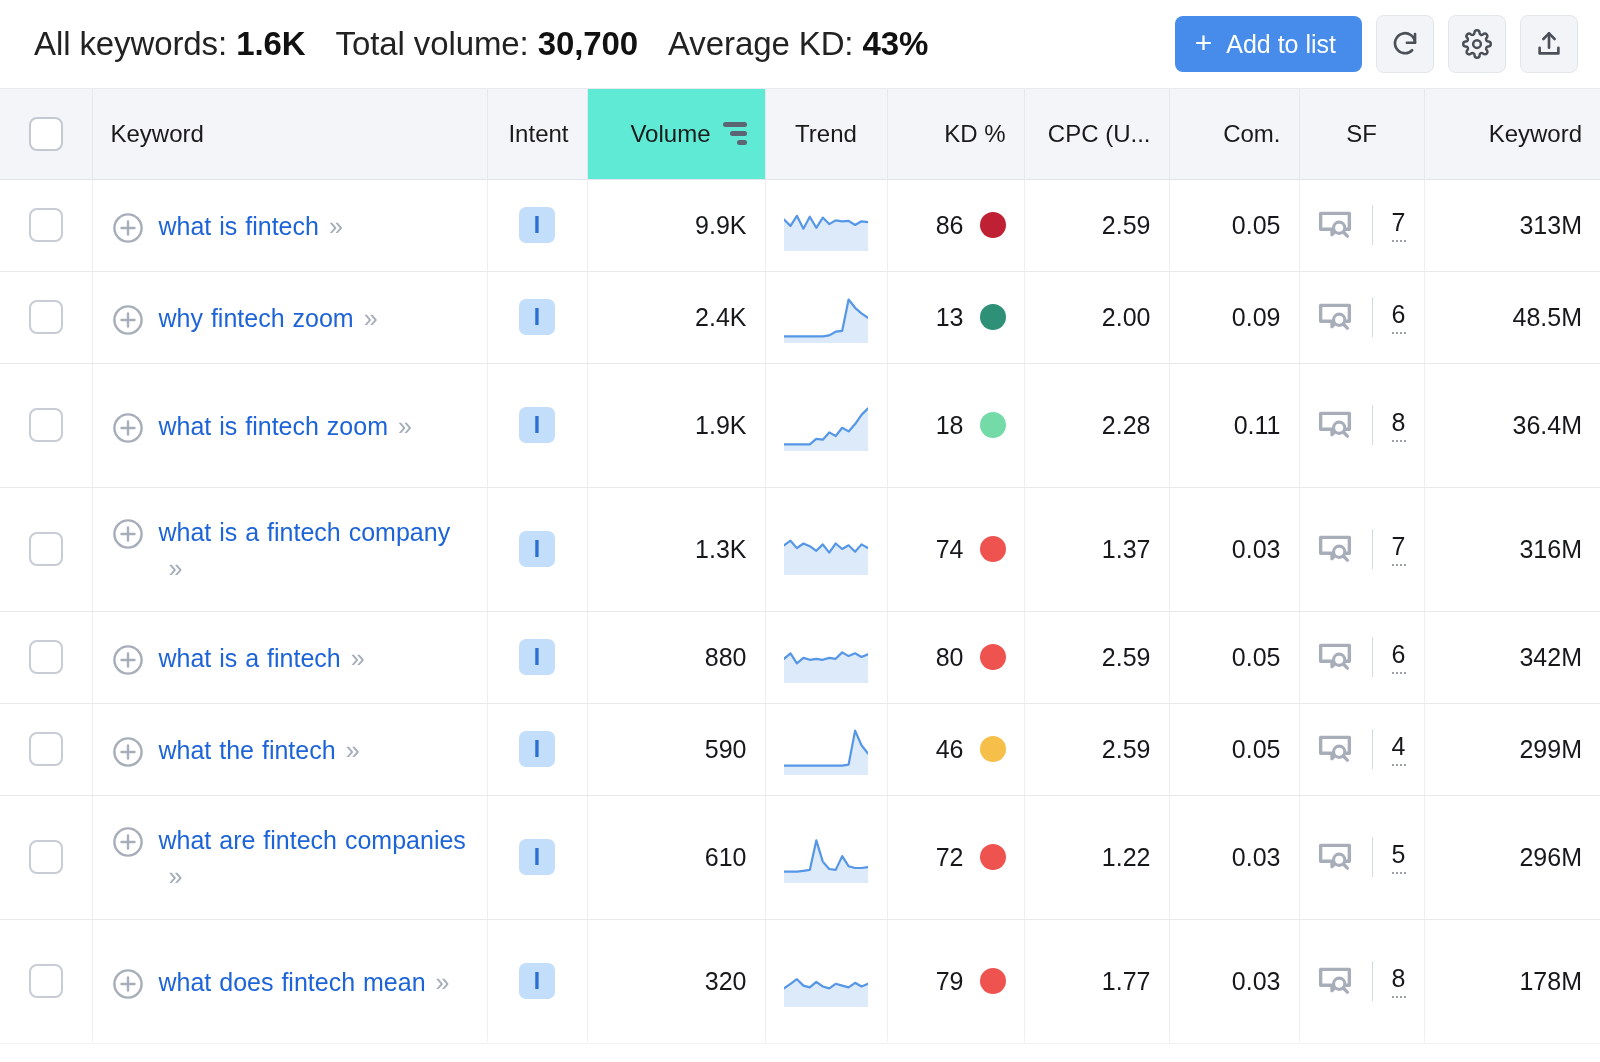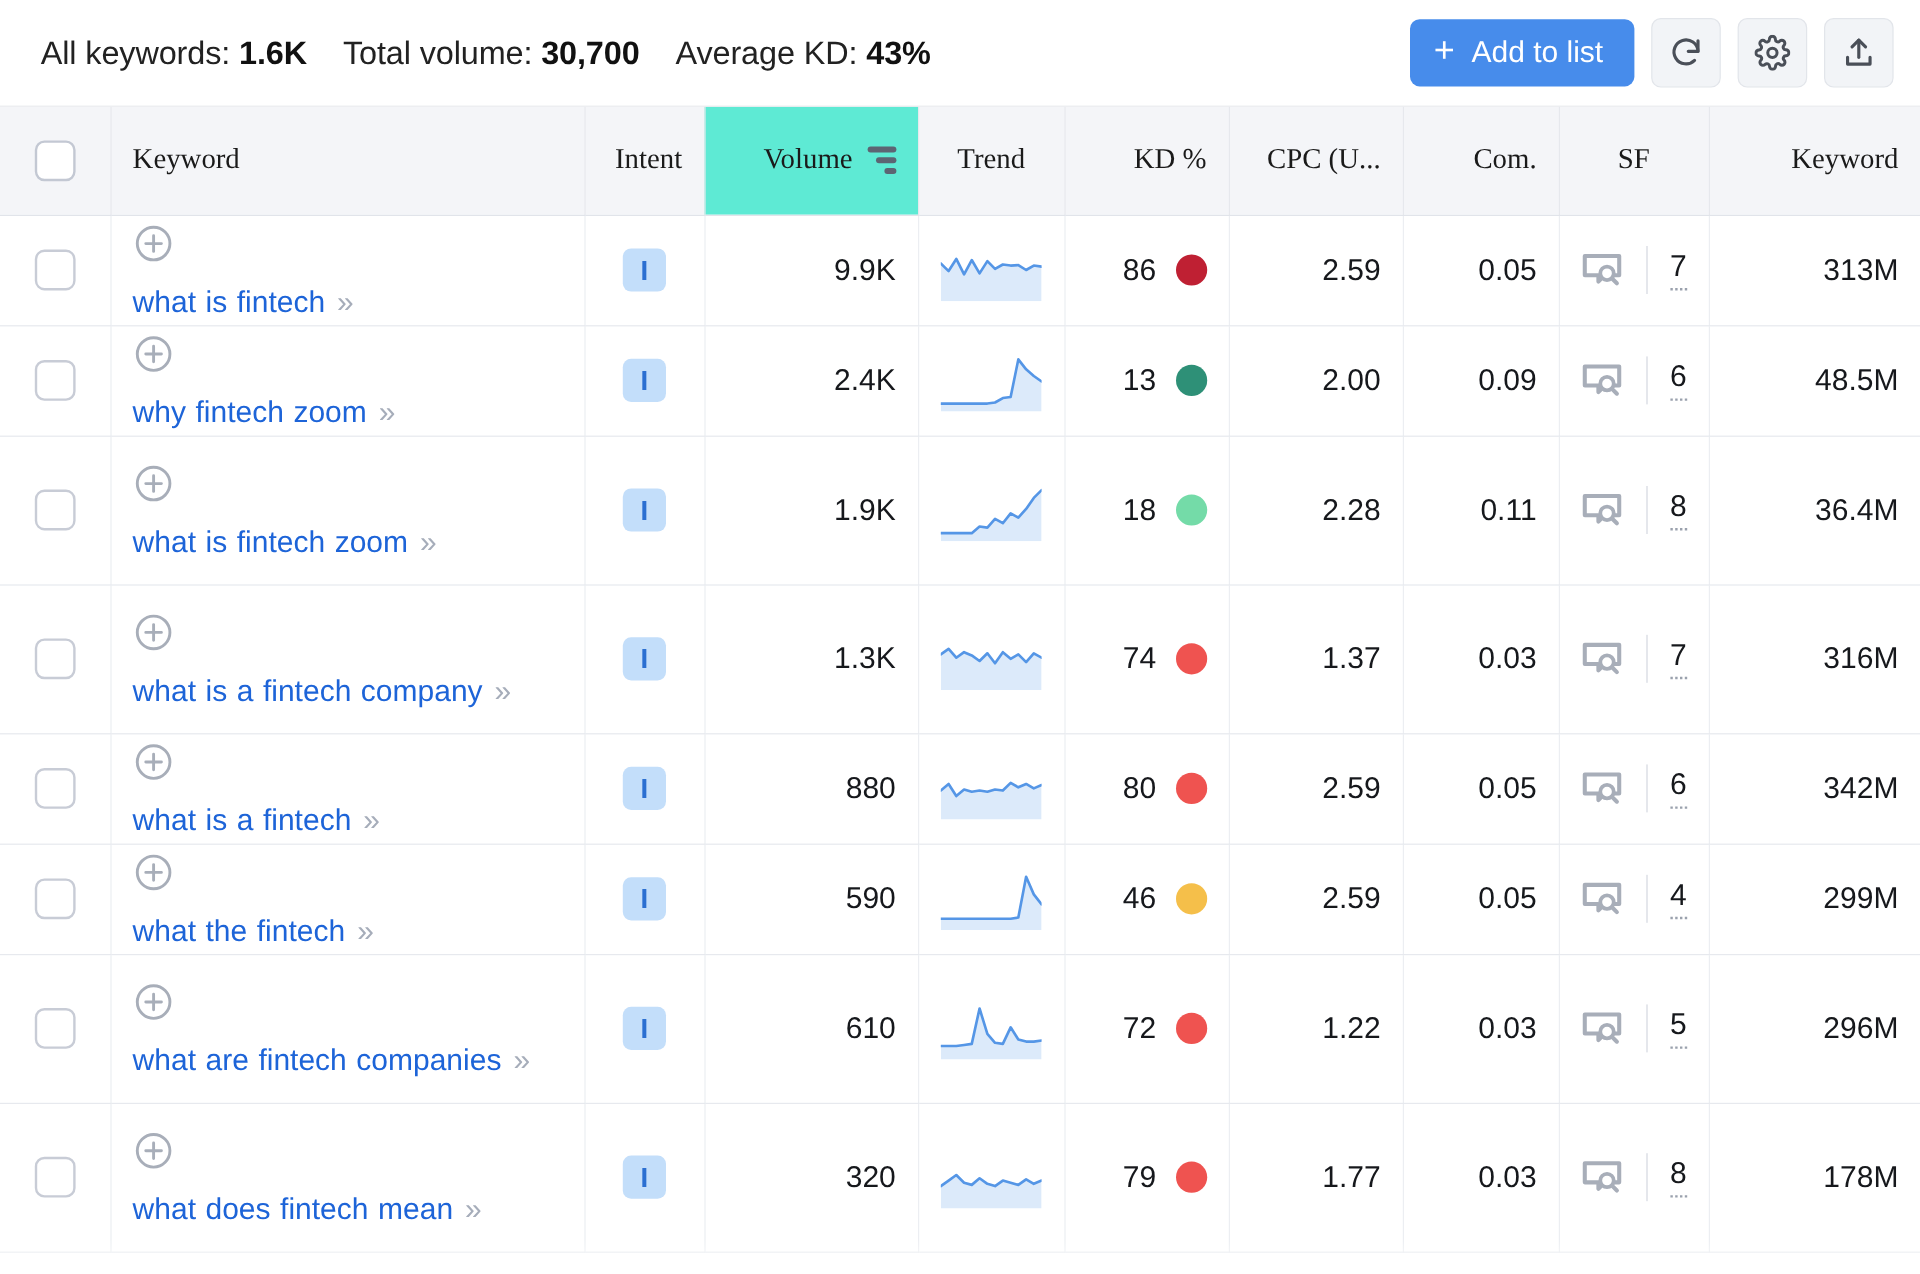--- a/index.html
+++ b/index.html
@@ -29,21 +29,21 @@
   }
 
   .stats {
     display: flex;
     align-items: center;
     gap: 30px;
     flex: 1;
   }
 
   .stat {
-    font-size: 27px;
+    font-size: 33px;
     color: #222222;
     white-space: nowrap;
     letter-spacing: -0.1px;
   }
   .stat .stat-value { font-weight: bold; color: #111111; }
 
   .toolbar-actions {
     display: flex;
     align-items: center;
     gap: 14px;
@@ -108,21 +108,21 @@
     font-weight: normal;
     color: #1a1a1a;
     border-right: 1px solid #e6e8ed;
     border-bottom: 1px solid #e1e4ea;
     padding: 0 18px;
     vertical-align: middle;
   }
   table.kw thead th.sorted { background: #5eead4; }
   table.kw thead th.last { border-right: none; }
 
-  .th-inner { display: flex; align-items: center; font-family: Liberation Serif, serif; }
+  .th-inner { display: flex; align-items: center; }
   .th-inner.right { justify-content: flex-end; align-items: center; }
   .th-inner.center { justify-content: center; }
   .th-inner.left { justify-content: flex-start; }
 
   .sort-icon { margin-left: 12px; display: flex; flex-direction: column; gap: 4px; align-items: flex-end; }
   .sort-icon i { display: block; height: 5px; background: #5c6573; border-radius: 3px; }
   .sort-icon i:nth-child(1) { width: 24px; }
   .sort-icon i:nth-child(2) { width: 17px; }
   .sort-icon i:nth-child(3) { width: 10px; }
 
@@ -160,21 +160,21 @@
     height: 34px;
     border: 2px solid #c8ccd6;
     border-radius: 8px;
     background: #ffffff;
     cursor: pointer;
     margin: 0 auto;
   }
   .checkbox.head { border-color: #c3c8d3; }
 
   
-  .kw-cell { display: flex; align-items: flex-start; gap: 14px; padding-top: 2px; flex-direction: column; }
+  .kw-cell { display: flex; align-items: flex-start; gap: 14px; padding-top: 2px; }
   .add-circle {
     flex: 0 0 auto;
     width: 34px; height: 34px;
     margin-top: 3px;
     cursor: pointer;
   }
   .kw-text {
     color: #1d64d8;
     font-size: 25px;
     line-height: 36px;

